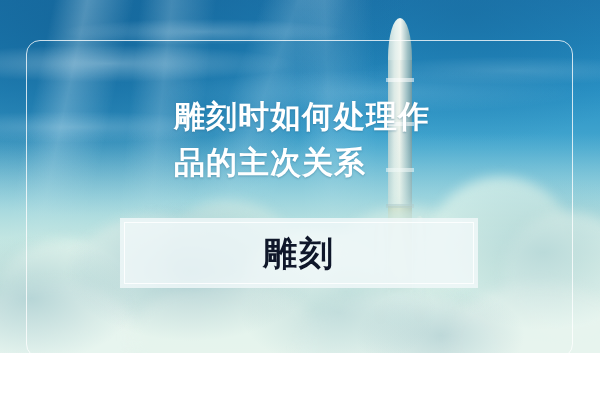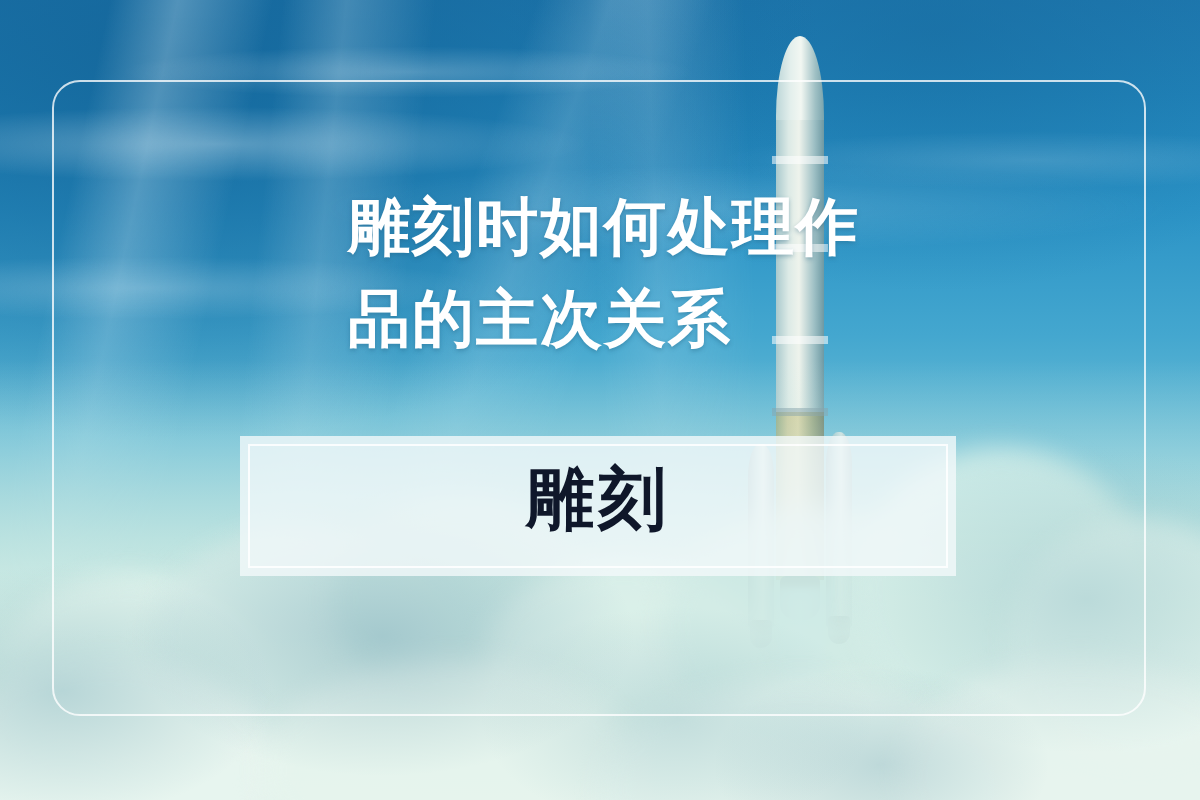--- a/index.html
+++ b/index.html
@@ -7,24 +7,23 @@
     padding: 0;
     width: 600px;
     height: 400px;
     overflow: hidden;
     font-family: "Liberation Sans", "DejaVu Sans", sans-serif;
   }
 
   #stage {
     position: relative;
     width: 600px;
-    height: 400px;
+    height: 353px;
     overflow: hidden;
     background: #2a8ec4;
-    font-family: Liberation Mono, monospace;
   }
 
   
   .bg-layer {
     position: absolute;
     inset: 0;
     pointer-events: none;
   }
 
   

